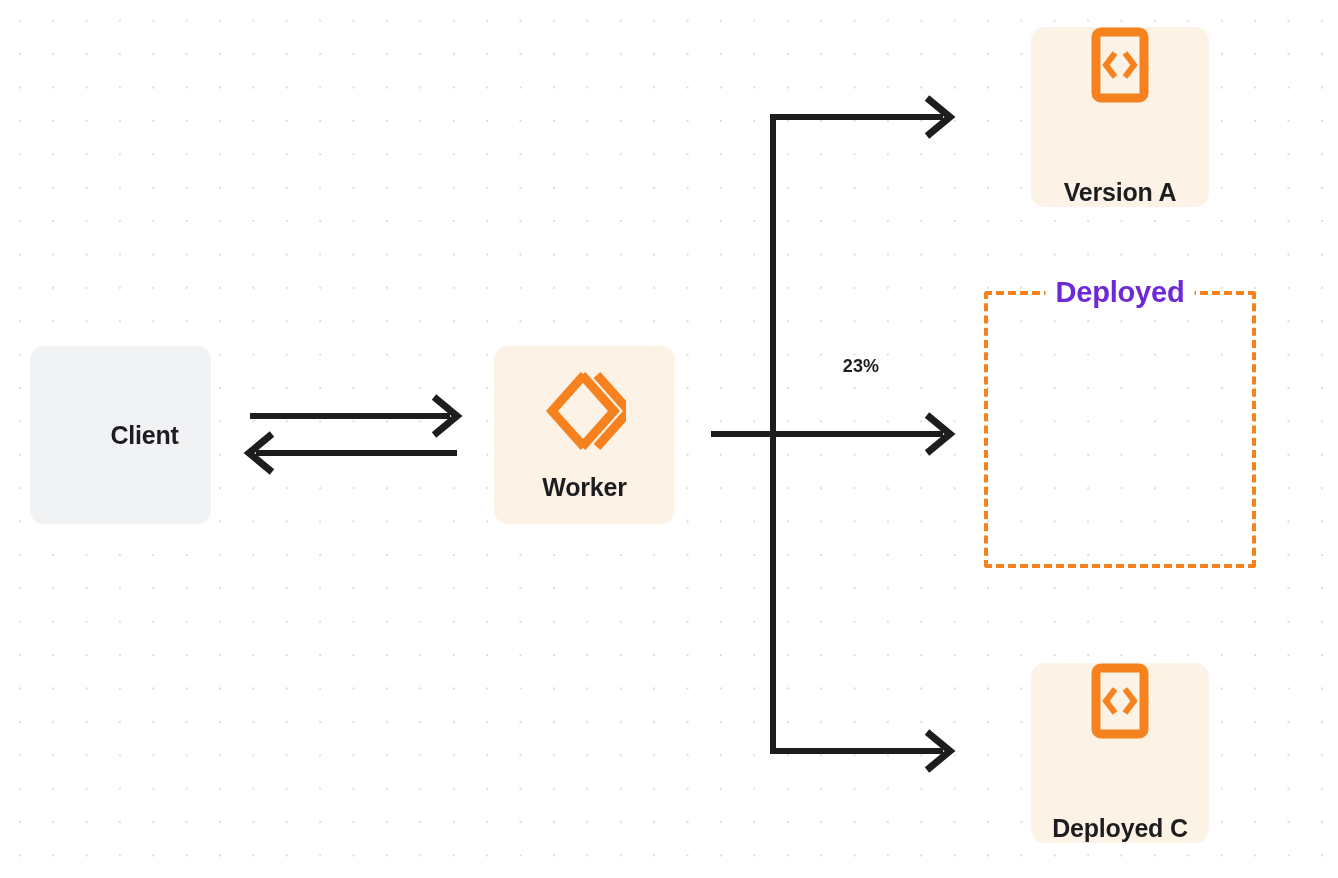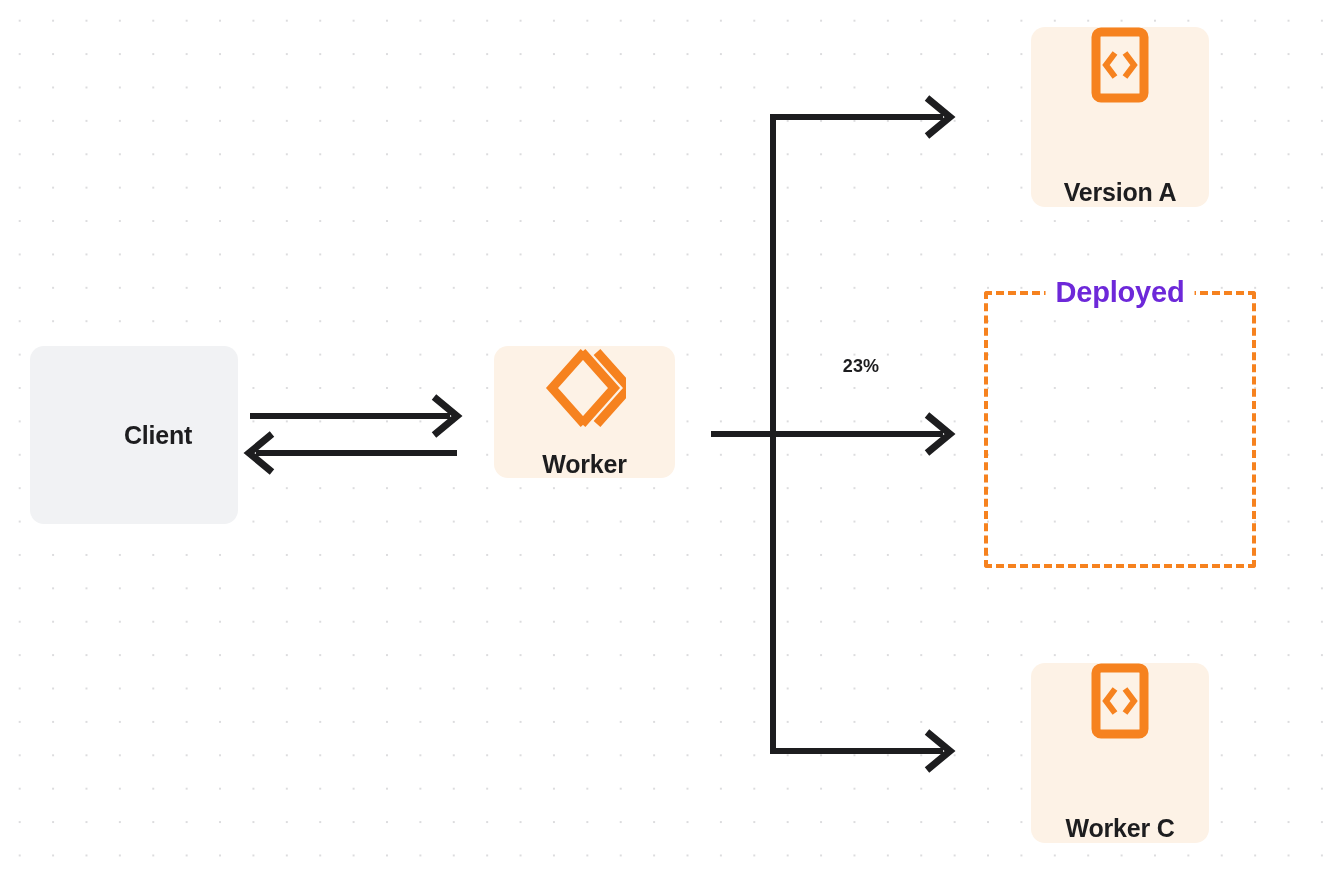--- a/index.html
+++ b/index.html
@@ -36,33 +36,33 @@
     font-weight: bold;
     color: #1d1d1f;
     letter-spacing: -0.2px;
     white-space: nowrap;
   }
 
   
   .client-node {
     left: 30px;
     top: 346px;
-    width: 208px;
+    width: 181px;
     height: 178px;
     background: #f1f2f4;
     padding-left: 48px;
   }
   .client-node .node-label { font-size: 25px; }
 
   
   .worker-node {
     left: 494px;
     top: 346px;
     width: 181px;
-    height: 132px;
+    height: 178px;
     background: #fdf2e6;
   }
   .worker-node .node-label { font-size: 25px; margin-top: 16px; }
 
   
   .version-node {
     width: 178px;
     height: 180px;
     background: #fdf2e6;
     left: 1031px;
@@ -200,20 +200,20 @@
 
 
   <div class="node version-node version-c">
     <span class="code-icon">
       <svg width="58" height="76" viewBox="0 0 58 76" xmlns="http://www.w3.org/2000/svg">
         <rect x="5" y="5" width="48" height="66" rx="5" ry="5" fill="none" stroke="#f6821f" stroke-width="9"></rect>
         <polyline points="24,26 15,38 24,50" fill="none" stroke="#f6821f" stroke-width="6" stroke-linecap="butt" stroke-linejoin="miter"></polyline>
         <polyline points="34,26 43,38 34,50" fill="none" stroke="#f6821f" stroke-width="6" stroke-linecap="butt" stroke-linejoin="miter"></polyline>
       </svg>
     </span>
-    <div class="node-label">Worker C</div>
+    <div class="node-label">Deployed C</div>
   </div>
 
   <div class="traffic-label">
     <span>23%</span>
   </div>
 
 </div>
 
 </body></html>

